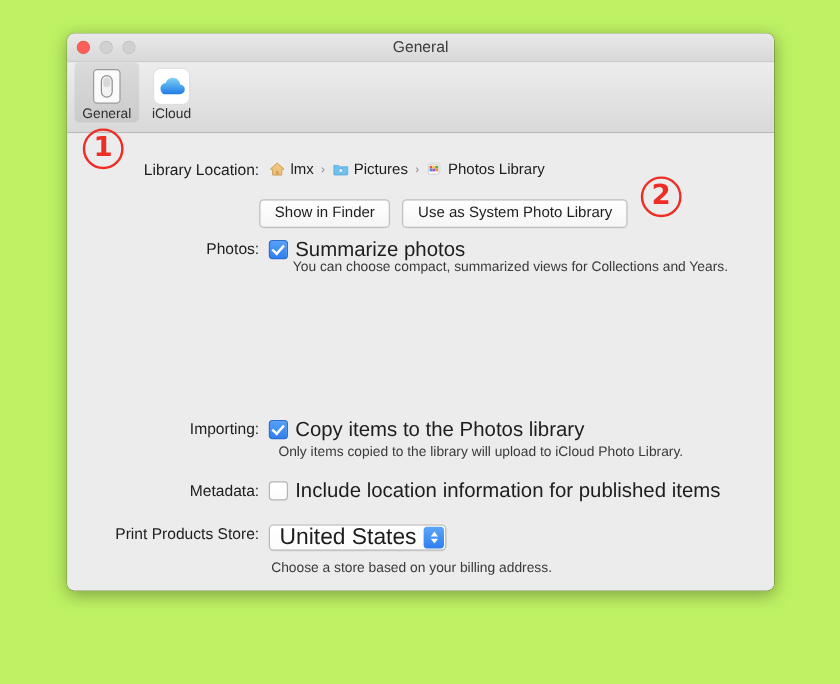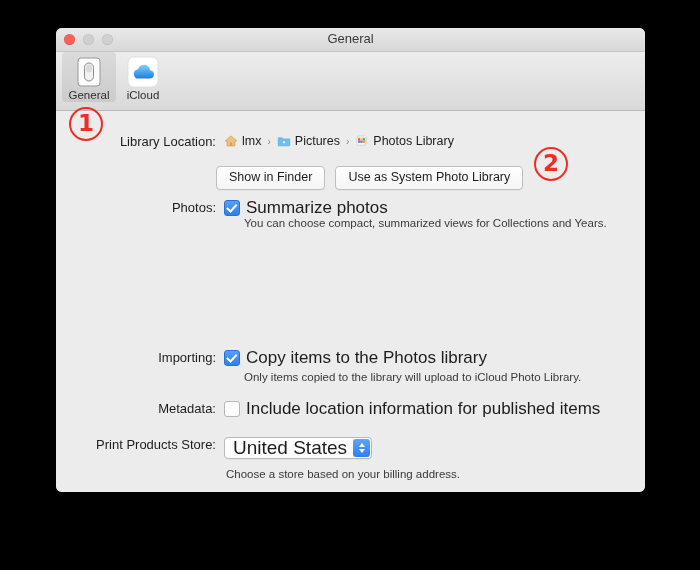--- a/index.html
+++ b/index.html
@@ -10,21 +10,21 @@
     height: 570px;
     overflow: hidden;
     font-family: "Liberation Sans", sans-serif;
     -webkit-font-smoothing: antialiased;
   }
 
   #stage {
     position: relative;
     width: 700px;
     height: 570px;
-    background: #000000;
+    background: #bef264;
   }
 
   
   .window {
     position: absolute;
     left: 56px;
     top: 28px;
     width: 589px;
     height: 464px;
     background: #ececec;
@@ -342,21 +342,21 @@
       </div>
 
 
       <div class="row" style="left:0; top:239px;">
         <div class="label">Importing:</div>
         <div>
           <div class="cb-line">
             <span class="cbox on"></span>
             <span class="cb-text">Copy items to the Photos library</span>
           </div>
-          <div class="hint" style="margin-top:4px; margin-left:20px;">Only items copied to the library will upload to iCloud Photo Library.</div>
+          <div class="hint" style="margin-top:4px; margin-left:8px;">Only items copied to the library will upload to iCloud Photo Library.</div>
         </div>
       </div>
 
       <div class="row" style="left:0; top:290px;">
         <div class="label">Metadata:</div>
         <div class="cb-line">
           <span class="cbox off"></span>
           <span class="cb-text">Include location information for published items</span>
         </div>
       </div>

